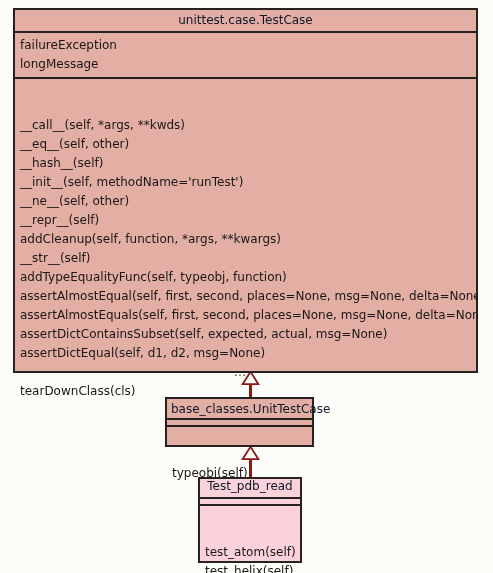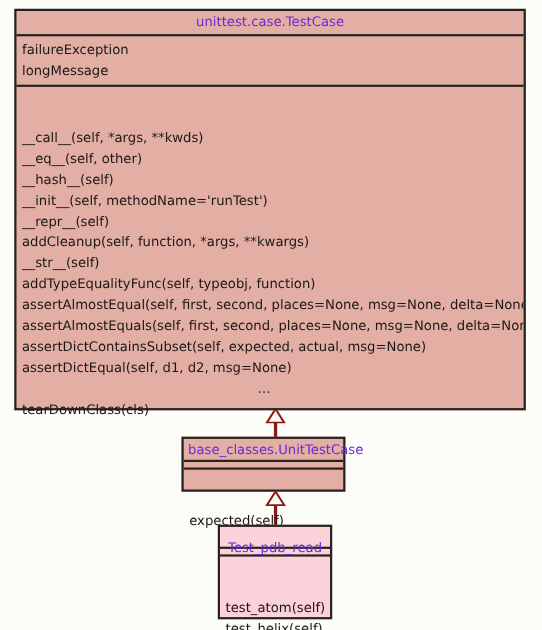--- a/index.html
+++ b/index.html
@@ -28,21 +28,21 @@
     border: 2px solid #262220;
     background: #e3afa4;
     z-index: 3;
   }
   .uml-class .title {
     box-sizing: border-box;
     text-align: center;
     font-size: 12px;
     line-height: 14px;
     padding: 3px 4px 4px 4px;
-    color: #6d28d9;
+    color: #0f172a;
     border-bottom: 2px solid #262220;
     white-space: nowrap;
   }
   .uml-class .compartment {
     box-sizing: border-box;
     border-bottom: 2px solid #262220;
     padding: 3px 0 3px 0;
   }
   .uml-class .compartment.last {
     border-bottom: none;
@@ -92,21 +92,21 @@
 
   #class-testpdbread {
     left: 198px;
     top: 477px;
     width: 104px;
     height: 86px;
     background: #fbd2d9;
   }
   #class-testpdbread .title {
     height: 20px;
-    padding-top: 12px;
+    padding-top: 0;
     font-size: 12px;
   }
   #class-testpdbread .compartment.empty { height: 7px; }
   #class-testpdbread .row {
     line-height: 19px;
     padding-left: 5px;
   }
 
   
   .connector {
@@ -148,38 +148,39 @@
     <div class="compartment">
       <div class="row">failureException</div>
       <div class="row">longMessage</div>
     </div>
 
     <div class="compartment last">
       <div class="row">__call__(self, *args, **kwds)</div>
       <div class="row">__eq__(self, other)</div>
       <div class="row">__hash__(self)</div>
       <div class="row">__init__(self, methodName='runTest')</div>
+      <div class="row">__ne__(self, other)</div>
       <div class="row">__repr__(self)</div>
       <div class="row">addCleanup(self, function, *args, **kwargs)</div>
       <div class="row">__str__(self)</div>
       <div class="row">addTypeEqualityFunc(self, typeobj, function)</div>
       <div class="row">assertAlmostEqual(self, first, second, places=None, msg=None, delta=None)</div>
       <div class="row">assertAlmostEquals(self, first, second, places=None, msg=None, delta=None)</div>
       <div class="row">assertDictContainsSubset(self, expected, actual, msg=None)</div>
       <div class="row">assertDictEqual(self, d1, d2, msg=None)</div>
       <div class="row ellipsis">…</div>
       <div class="row">tearDownClass(cls)</div>
     </div>
   </div>
 
   <div class="uml-class" id="class-unittestcase">
     <div class="title">base_classes.UnitTestCase</div>
     <div class="compartment empty"></div>
     <div class="compartment last">
-      <div class="row">expected(self)</div>
+      <div class="row">typeobj(self)</div>
     </div>
   </div>
 
   <div class="uml-class" id="class-testpdbread">
     <div class="title">Test_pdb_read</div>
     <div class="compartment empty"></div>
     <div class="compartment last">
       <div class="row">test_atom(self)</div>
       <div class="row">test_helix(self)</div>
       <div class="row">test_sheet(self)</div>

